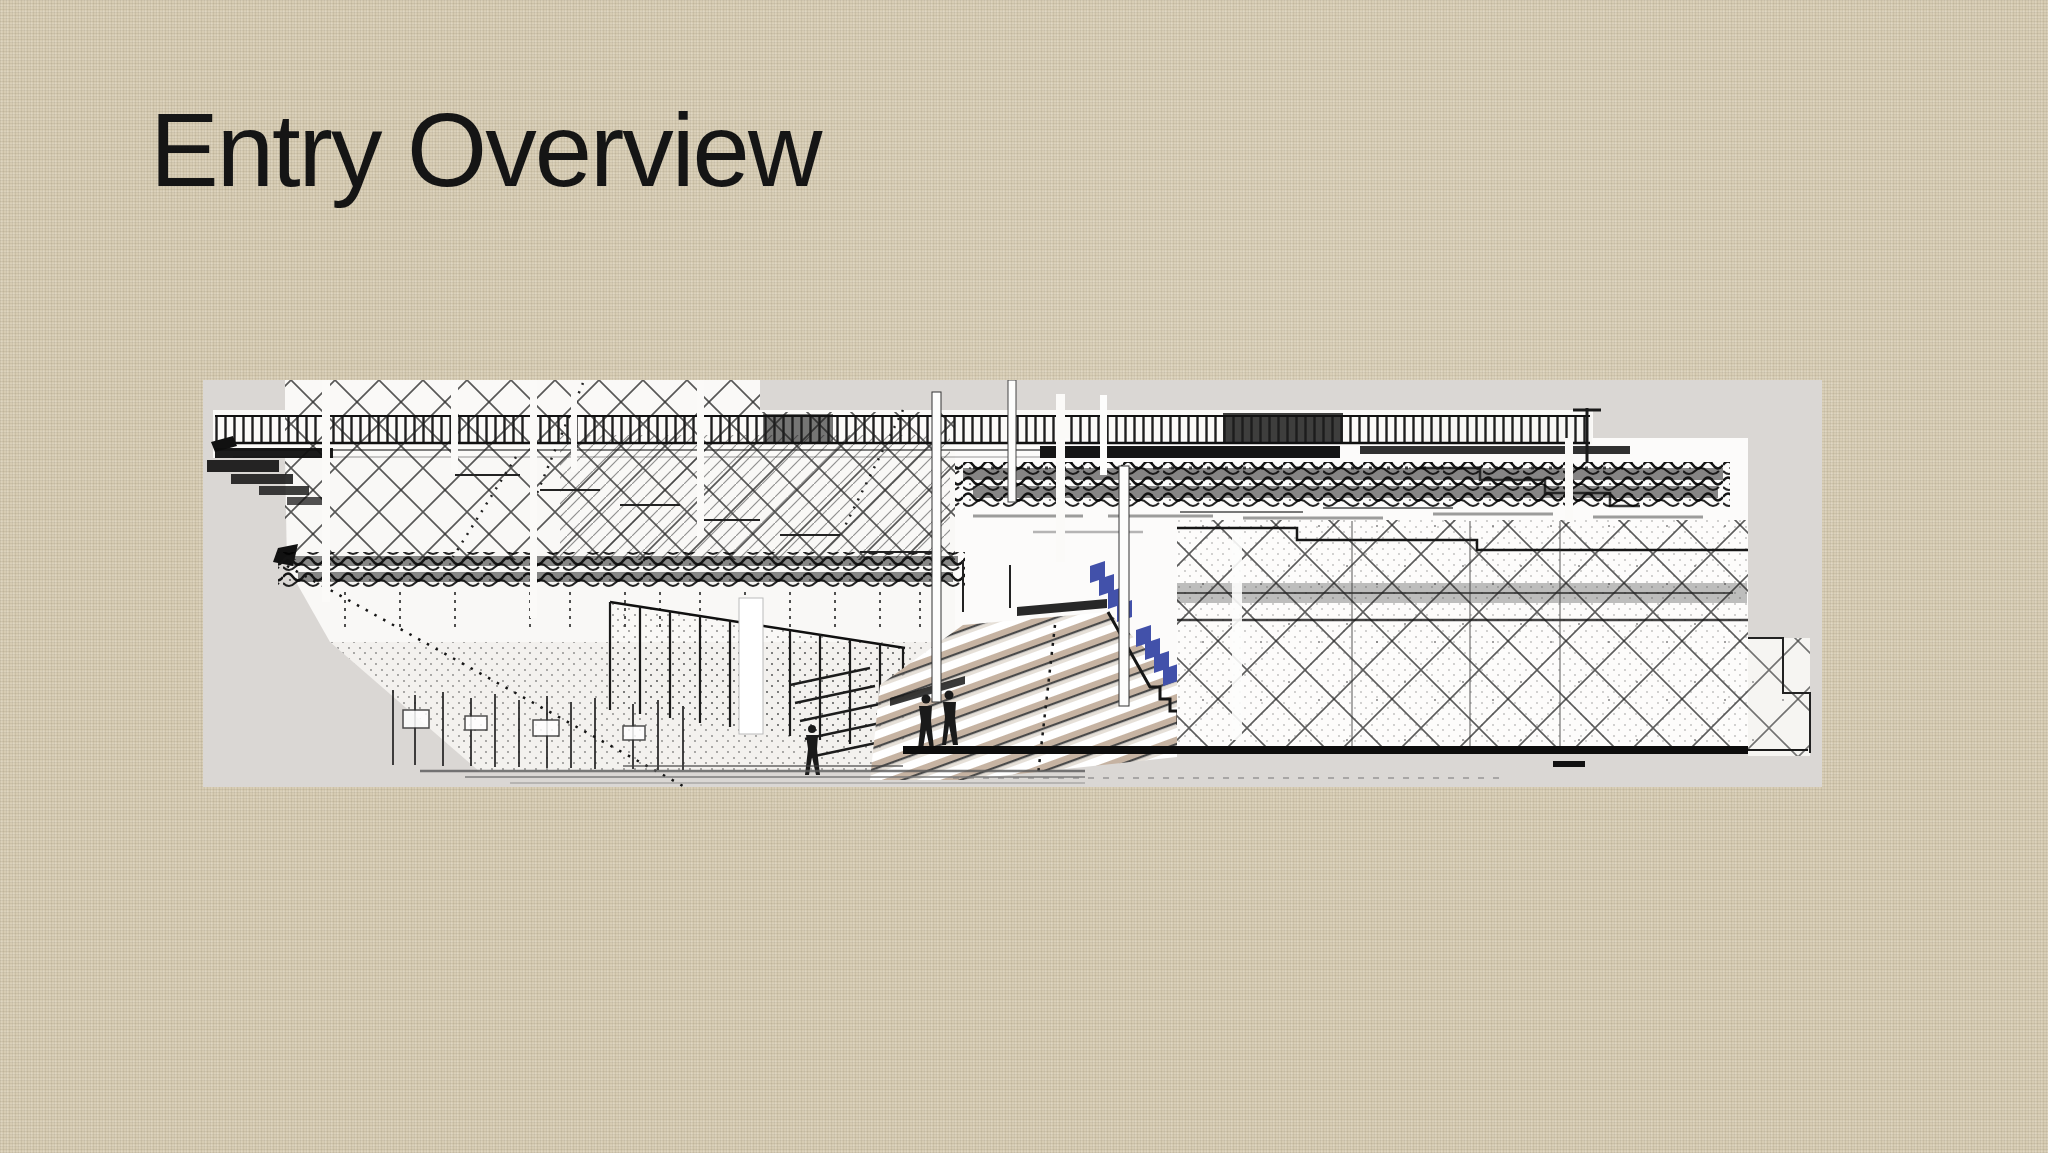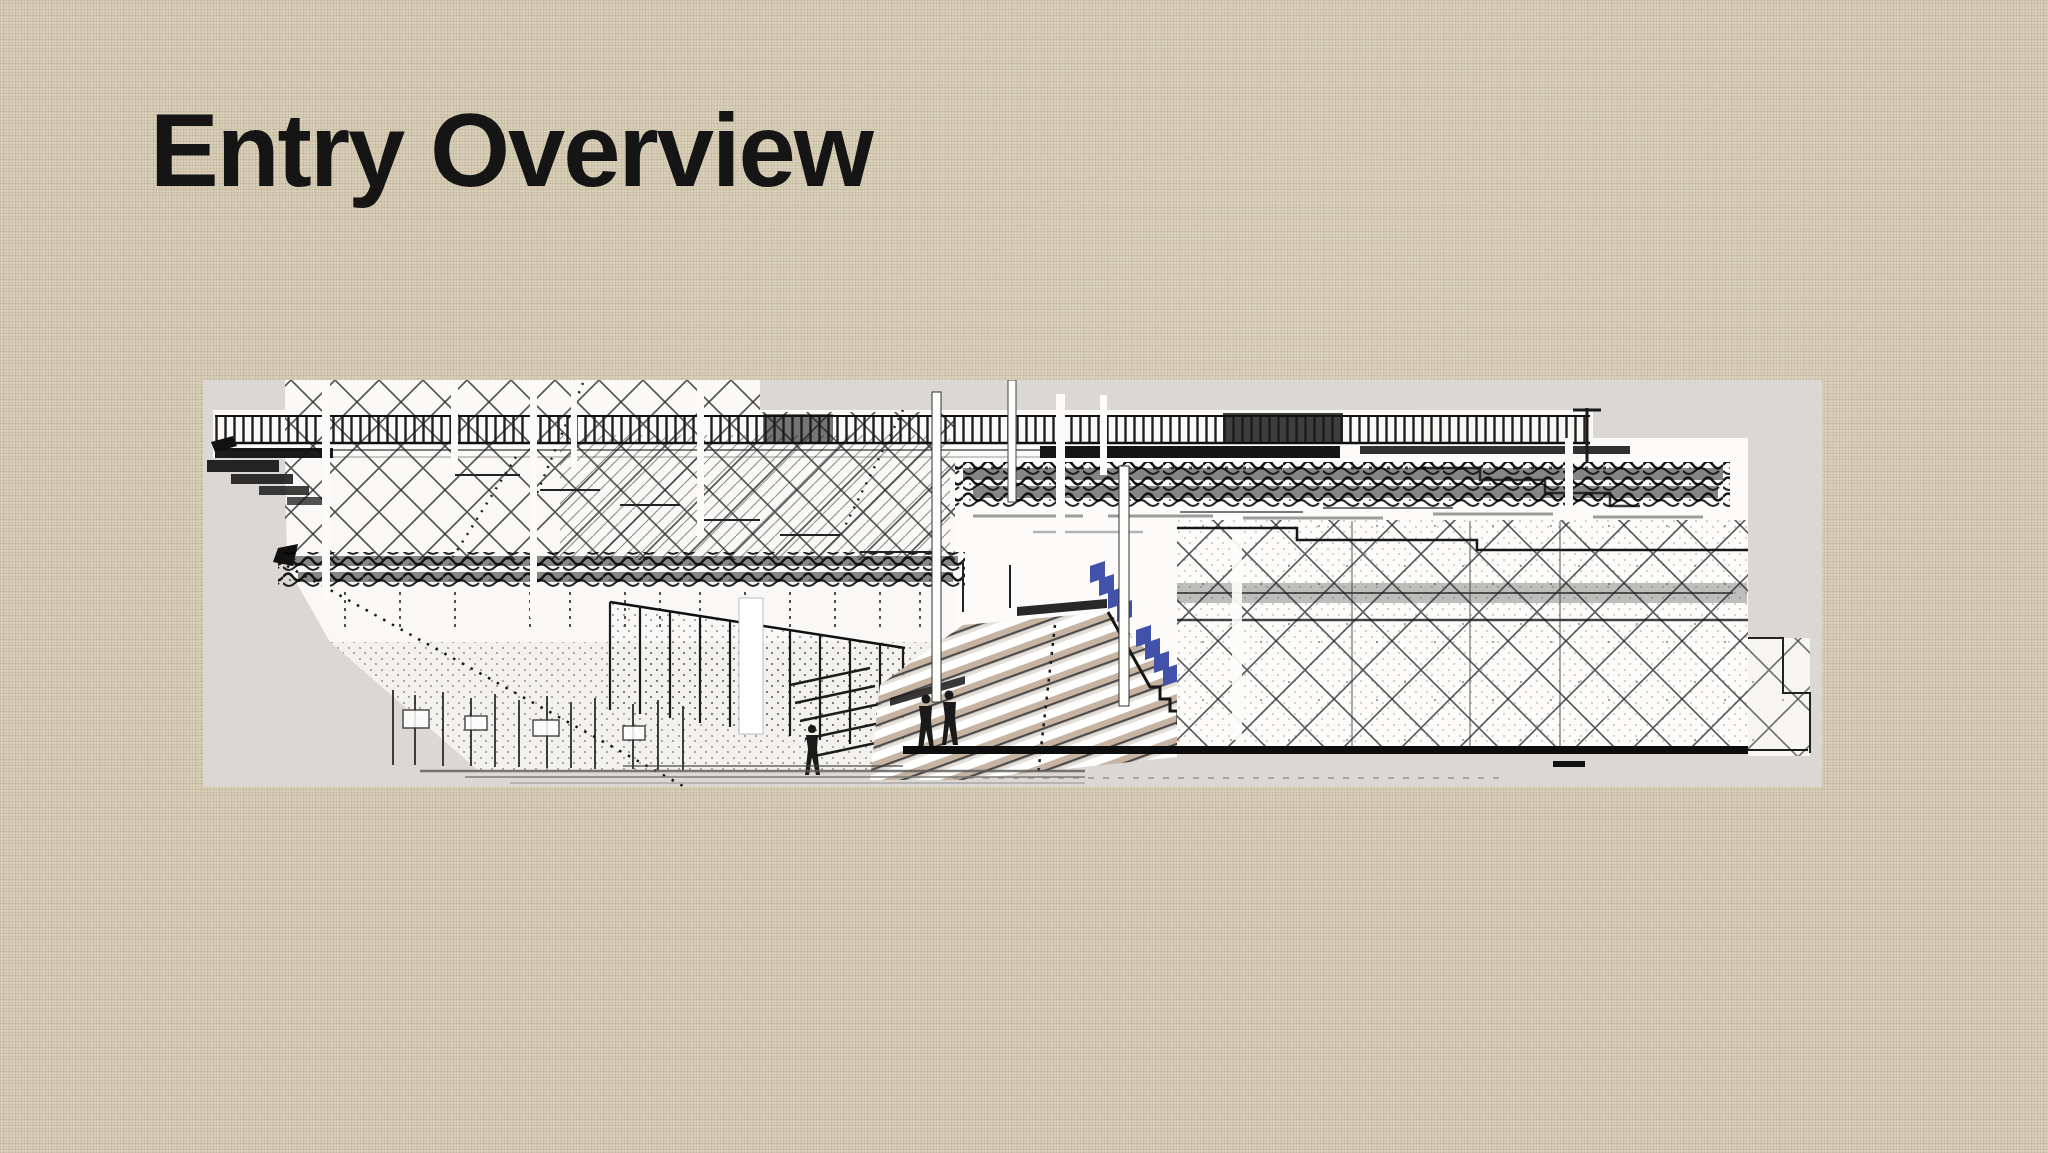--- a/index.html
+++ b/index.html
@@ -9,21 +9,21 @@
     background-color:#d7ccb3;
     background-image:
       radial-gradient(1400px 900px at 62% 30%, rgba(255,255,250,0.07), rgba(0,0,0,0) 70%),
       repeating-linear-gradient(90deg, rgba(122,110,82,0.13) 0 1px, rgba(0,0,0,0) 1px 3px),
       repeating-linear-gradient(0deg, rgba(122,110,82,0.13) 0 1px, rgba(0,0,0,0) 1px 3px),
       repeating-linear-gradient(90deg, rgba(255,255,252,0.10) 0 2px, rgba(0,0,0,0) 2px 6px),
       repeating-linear-gradient(0deg, rgba(255,255,252,0.10) 0 2px, rgba(0,0,0,0) 2px 6px);
   }
   .slide-title{
     position:absolute;left:150px;top:94px;margin:0;
-    font-size:103px;font-weight:700;letter-spacing:-2px;line-height:1.1;
+    font-size:103px;font-weight:400;letter-spacing:-2px;line-height:1.1;
     color:#151515;
   }
   .figure-wrap{
     position:absolute;left:203px;top:380px;width:1619px;height:407px;margin:0;
     background:#dad7d4;
   }
   .figure-wrap svg{display:block;}
 </style>
 </head>
 <body>

